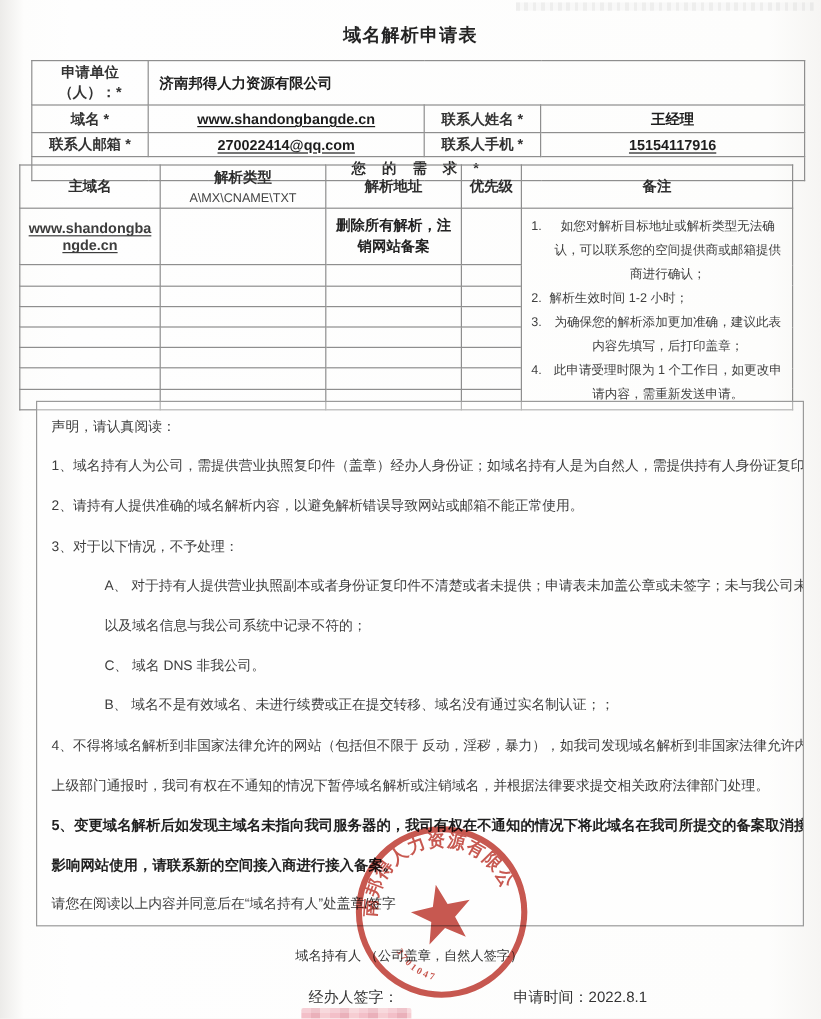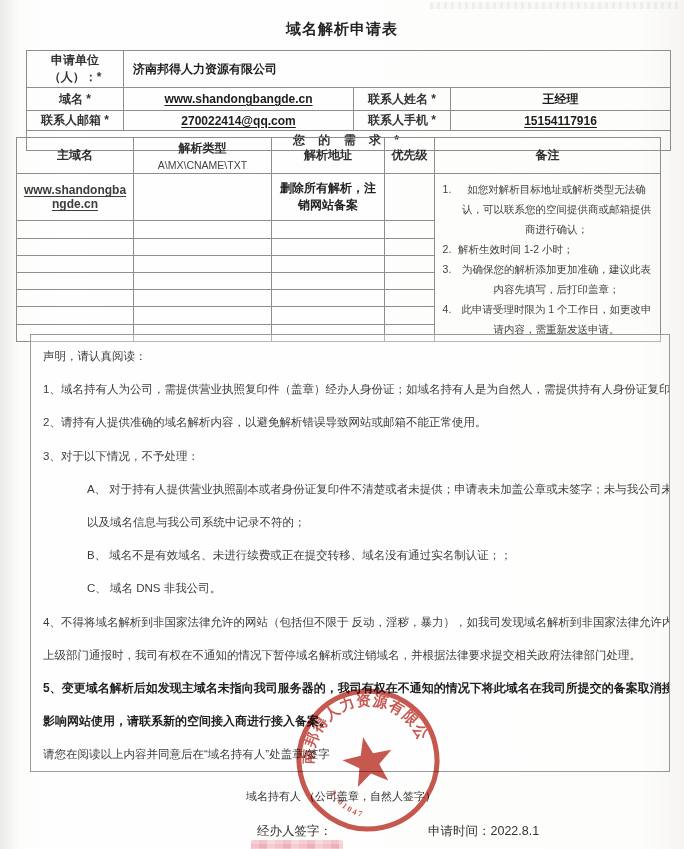--- a/index.html
+++ b/index.html
@@ -200,22 +200,22 @@
   </tbody>
     </table>
 
   <div class="decl-box">
     <p>声明，请认真阅读：</p>
     <p>1、域名持有人为公司，需提供营业执照复印件（盖章）经办人身份证；如域名持有人是为自然人，需提供持有人身份证复印件。</p>
     <p>2、请持有人提供准确的域名解析内容，以避免解析错误导致网站或邮箱不能正常使用。</p>
     <p>3、对于以下情况，不予处理：</p>
     <p class="sub">A、 对于持有人提供营业执照副本或者身份证复印件不清楚或者未提供；申请表未加盖公章或未签字；未与我公司未签订合同</p>
     <p class="sub">以及域名信息与我公司系统中记录不符的；</p>
+    <p class="sub">C、 域名 DNS 非我公司。</p>
     <p class="sub">B、 域名不是有效域名、未进行续费或正在提交转移、域名没有通过实名制认证；；</p>
-    <p class="sub">C、 域名 DNS 非我公司。</p>
     <p>4、不得将域名解析到非国家法律允许的网站（包括但不限于 反动，淫秽，暴力），如我司发现域名解析到非国家法律允许内容或</p>
     <p>上级部门通报时，我司有权在不通知的情况下暂停域名解析或注销域名，并根据法律要求提交相关政府法律部门处理。</p>
     <p class="bold-line">5、变更域名解析后如发现主域名未指向我司服务器的，我司有权在不通知的情况下将此域名在我司所提交的备案取消接入，为不</p>
     <p class="bold-line">影响网站使用，请联系新的空间接入商进行接入备案。</p>
     <p>请您在阅读以上内容并同意后在“域名持有人”处盖章/签字</p>
   </div>
 
   <div class="sig-holder">
     <span>域名持有人 （公司盖章，自然人签字）</span>
   </div>

